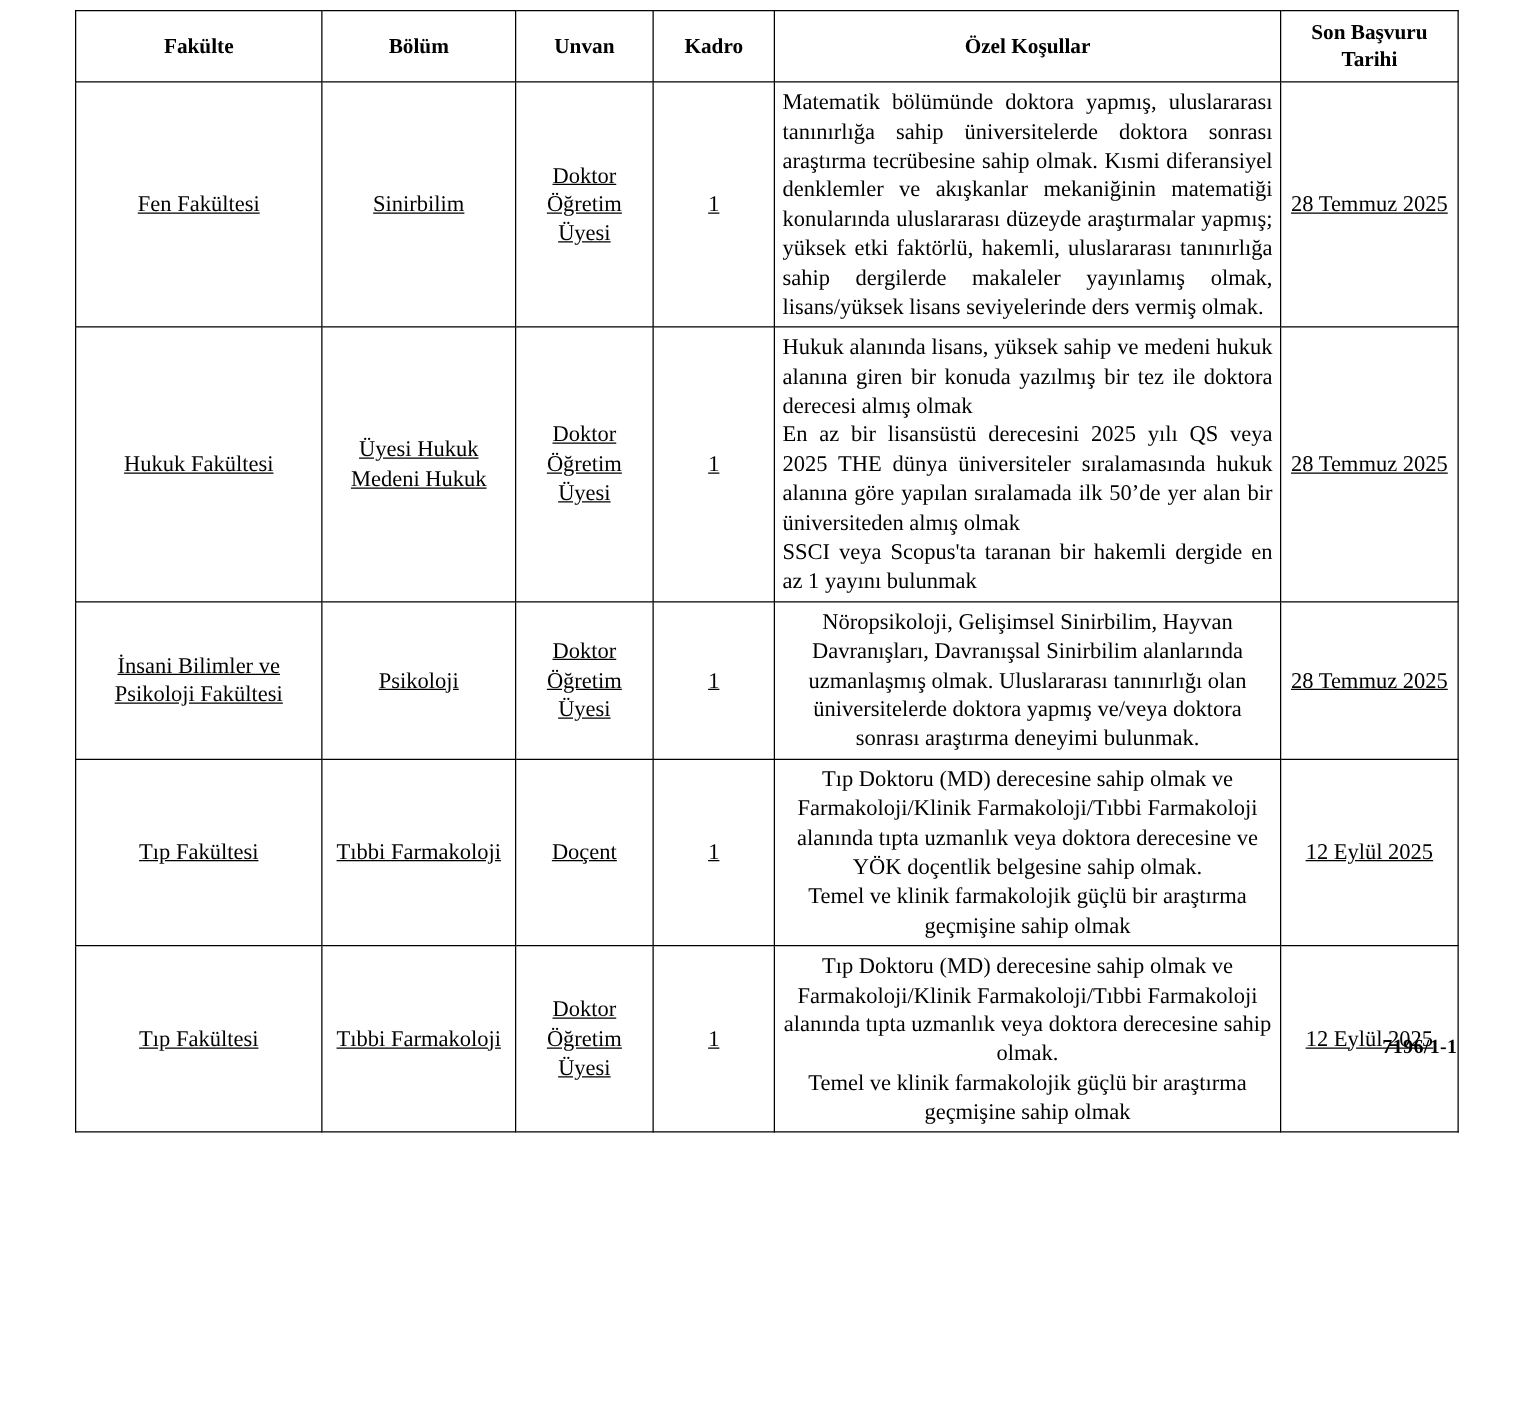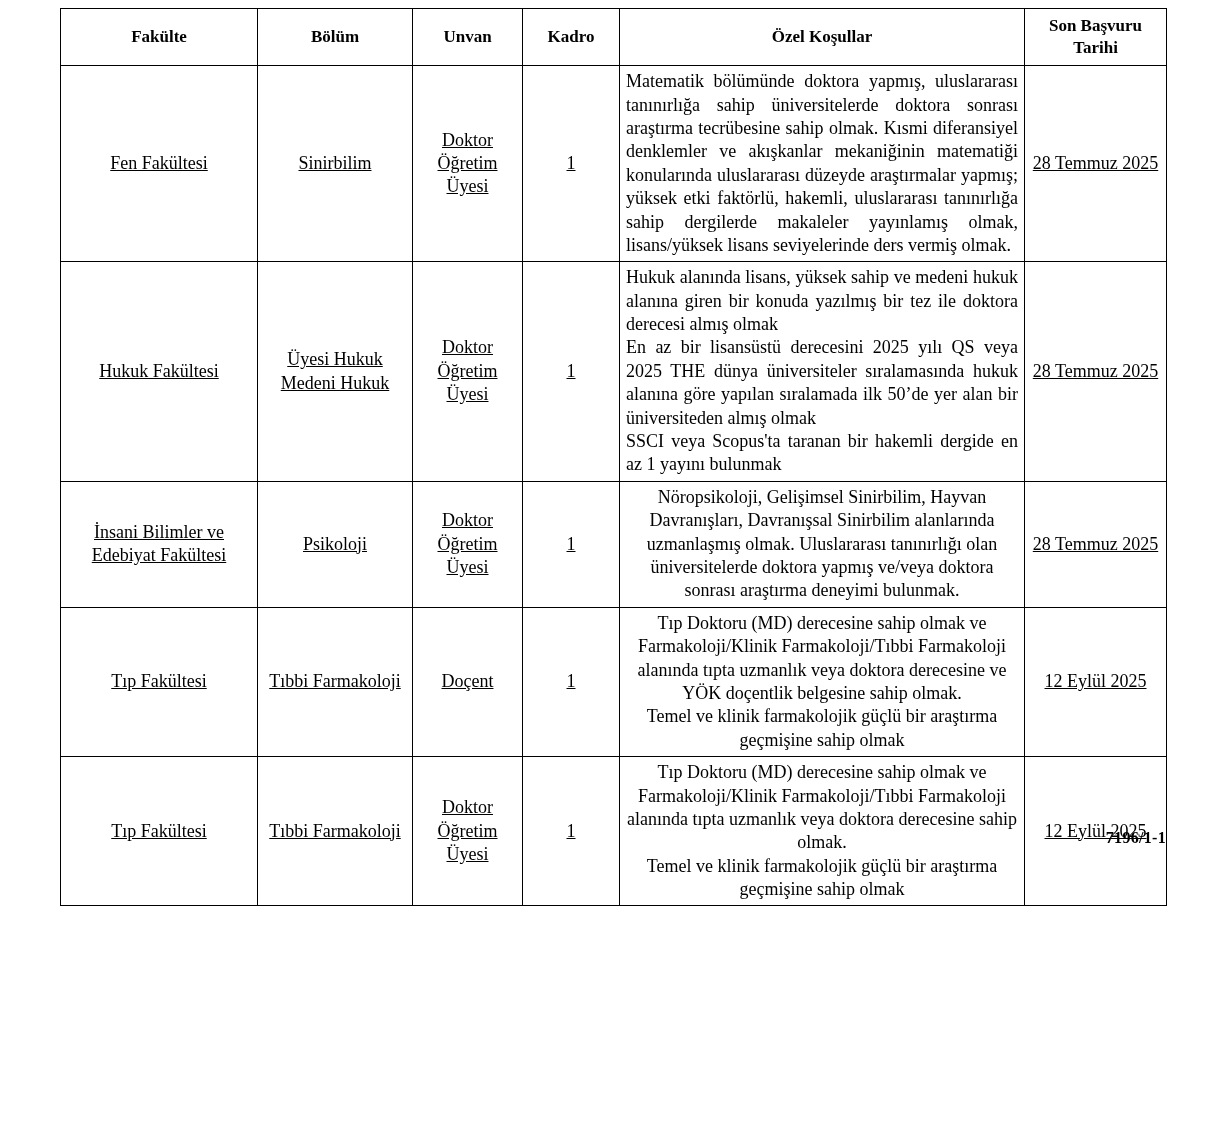--- a/index.html
+++ b/index.html
@@ -119,21 +119,21 @@
         <td class="center">1</td>
         <td class="conds">
           <p>Hukuk alanında lisans, yüksek sahip ve medeni hukuk alanına giren bir konuda yazılmış bir tez ile doktora derecesi almış olmak</p>
           <p>En az bir lisansüstü derecesini 2025 yılı QS veya 2025 THE dünya üniversiteler sıralamasında hukuk alanına göre yapılan sıralamada ilk 50’de yer alan bir üniversiteden almış olmak</p>
           <p class="noalign">SSCI veya Scopus'ta taranan bir hakemli dergide en az 1 yayını bulunmak</p>
         </td>
         <td class="center">28 Temmuz 2025</td>
       </tr>
 
       <tr>
-        <td class="center">İnsani Bilimler ve Edebiyat Fakültesi</td>
+        <td class="center">İnsani Bilimler ve Psikoloji Fakültesi</td>
         <td class="center">Psikoloji</td>
         <td class="center">Doktor Öğretim Üyesi</td>
         <td class="center">1</td>
         <td class="conds noalign">
           <p>Nöropsikoloji, Gelişimsel Sinirbilim, Hayvan Davranışları, Davranışsal Sinirbilim alanlarında uzmanlaşmış olmak. Uluslararası tanınırlığı olan üniversitelerde doktora yapmış ve/veya doktora sonrası araştırma deneyimi bulunmak.</p>
         </td>
         <td class="center">28 Temmuz 2025</td>
       </tr>
 
       <tr>

